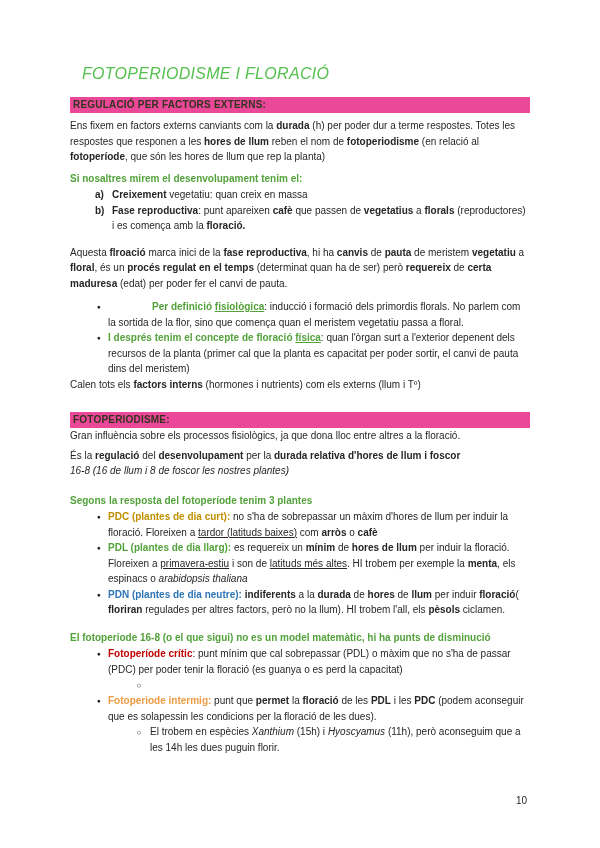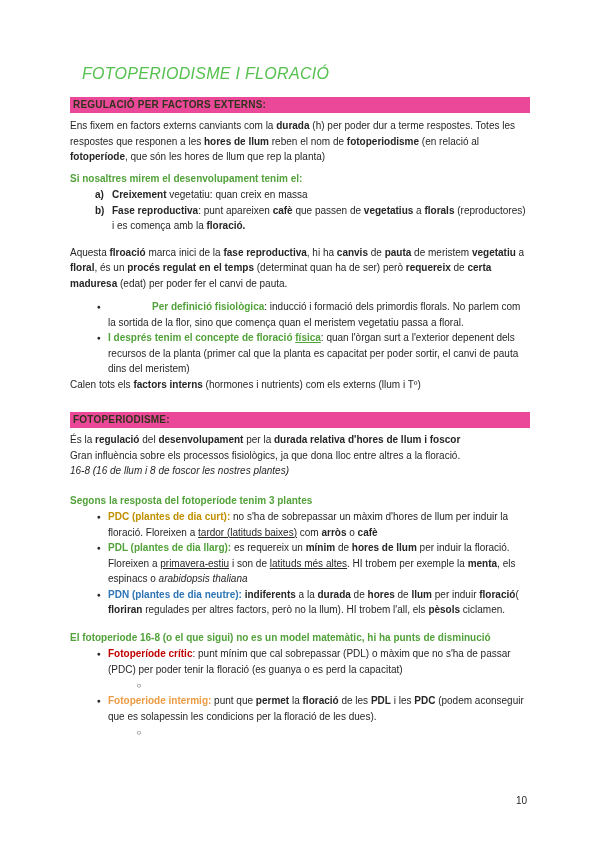--- a/index.html
+++ b/index.html
@@ -82,34 +82,34 @@
       <span class="ab-label">b)</span>
       <div class="li-body"><span style="font-weight: 700;">Fase reproductiva</span><span>: punt apareixen </span><span style="font-weight: 700;">cafè</span><span> que passen de </span><span style="font-weight: 700;">vegetatius</span><span> a </span><span style="font-weight: 700;">florals</span><span> (reproductores) i es comença amb la </span><span style="font-weight: 700;">floració.</span></div>
     </div>
   </div>
 
   <p class="para mt7"><span>Aquesta </span><span style="font-weight: 700;">flroació</span><span> marca inici de la </span><span style="font-weight: 700;">fase reproductiva</span><span>, hi ha </span><span style="font-weight: 700;">canvis</span><span> de </span><span style="font-weight: 700;">pauta</span><span> de meristem </span><span style="font-weight: 700;">vegetatiu</span><span> a </span><span style="font-weight: 700;">floral</span><span>, és un </span><span style="font-weight: 700;">procés regulat en el temps</span><span> (determinat quan ha de ser) però </span><span style="font-weight: 700;">requereix</span><span> de </span><span style="font-weight: 700;">certa maduresa</span><span> (edat) per poder fer el canvi de pauta.</span></p>
 
   <div class="blocklist mt8">
     <div class="li">
       <span class="marker dot"></span>
-      <div class="li-body"><span style="font-weight: 700; color: rgb(83, 162, 59); margin-left: 44px;">Per definició </span><span style="font-weight: 700; color: rgb(83, 162, 59);">fisiològica</span><span>: inducció i formació dels primordis florals. No parlem com la sortida de la flor, sino que comença quan el meristem vegetatiu passa a floral.</span></div>
+      <div class="li-body"><span style="font-weight: 700; color: rgb(83, 162, 59); margin-left: 44px;">Per definició </span><span style="font-weight: 700; text-decoration: underline; color: rgb(83, 162, 59);">fisiològica</span><span>: inducció i formació dels primordis florals. No parlem com la sortida de la flor, sino que comença quan el meristem vegetatiu passa a floral.</span></div>
     </div>
     <div class="li">
       <span class="marker dot"></span>
       <div class="li-body"><span style="font-weight: 700; color: rgb(83, 162, 59);">I després tenim el concepte de floració </span><span style="font-weight: 700; text-decoration: underline; color: rgb(83, 162, 59);">física</span><span>: quan l'òrgan surt a l'exterior depenent dels recursos de la planta (primer cal que la planta es capacitat per poder sortir, el canvi de pauta dins del meristem)</span></div>
     </div>
   </div>
 
   <p class="para" style="margin-top:0"><span>Calen tots els </span><span style="font-weight: 700;">factors interns</span><span> (hormones i nutrients) </span><span style="font-weight: 400;">com els externs</span><span> (llum i Tº)</span></p>
 
   <div class="hl-heading mt20">FOTOPERIODISME:</div>
 
+  <p class="para" style="margin-top:0">Gran influència sobre els processos fisiològics, ja que dona lloc entre altres a la floració.</p>
   <p class="para" style="margin-top:4px"><span>És la </span><span style="font-weight: 700;">regulació</span><span> del </span><span style="font-weight: 700;">desenvolupament</span><span> per la </span><span style="font-weight: 700;">durada relativa d'hores de llum i foscor</span></p>
-  <p class="para" style="margin-top:0">Gran influència sobre els processos fisiològics, ja que dona lloc entre altres a la floració.</p>
   <p class="para italic-line" style="margin-top:0">16-8 (16 de llum i 8 de foscor les nostres plantes)</p>
 
   <div class="green-heading mt14">Segons la resposta del fotoperíode tenim 3 plantes</div>
 
   <div class="blocklist">
     <div class="li">
       <span class="marker dot"></span>
       <div class="li-body"><span style="font-weight: 700; color: rgb(191, 144, 0);">PDC (plantes de dia curt): </span><span>no s'ha de sobrepassar un màxim d'hores de llum per induir la floració. Floreixen a </span><span style="text-decoration: underline;">tardor (latituds baixes)</span><span> com </span><span style="font-weight: 700;">arròs</span><span> o </span><span style="font-weight: 700;">cafè</span></div>
     </div>
     <div class="li">
@@ -131,18 +131,19 @@
     </div>
     <div class="li">
       <span class="marker circle"></span>
     </div>
     <div class="li">
       <span class="marker dot"></span>
       <div class="li-body"><span style="font-weight: 700; color: rgb(236, 156, 69);">Fotoperiode intermig: </span><span>punt que </span><span style="font-weight: 700;">permet</span><span> la </span><span style="font-weight: 700;">floració</span><span> de les </span><span style="font-weight: 700;">PDL</span><span> i les </span><span style="font-weight: 700;">PDC</span><span> (podem aconseguir que es solapessin les condicions per la floració de les dues).</span></div>
     </div>
     <div class="li">
       <span class="marker circle"></span>
+      <div class="li-body"><span>El trobem en espècies </span><span style="font-style: italic;">Xanthium</span><span> (15h) i </span><span style="font-style: italic;">Hyoscyamus</span><span> (11h), però aconseguim que a les 14h les dues puguin florir.</span></div>
     </div>
   </div>
 
   <div class="page-number">10</div>
 
 </div>
 
 </body></html>

